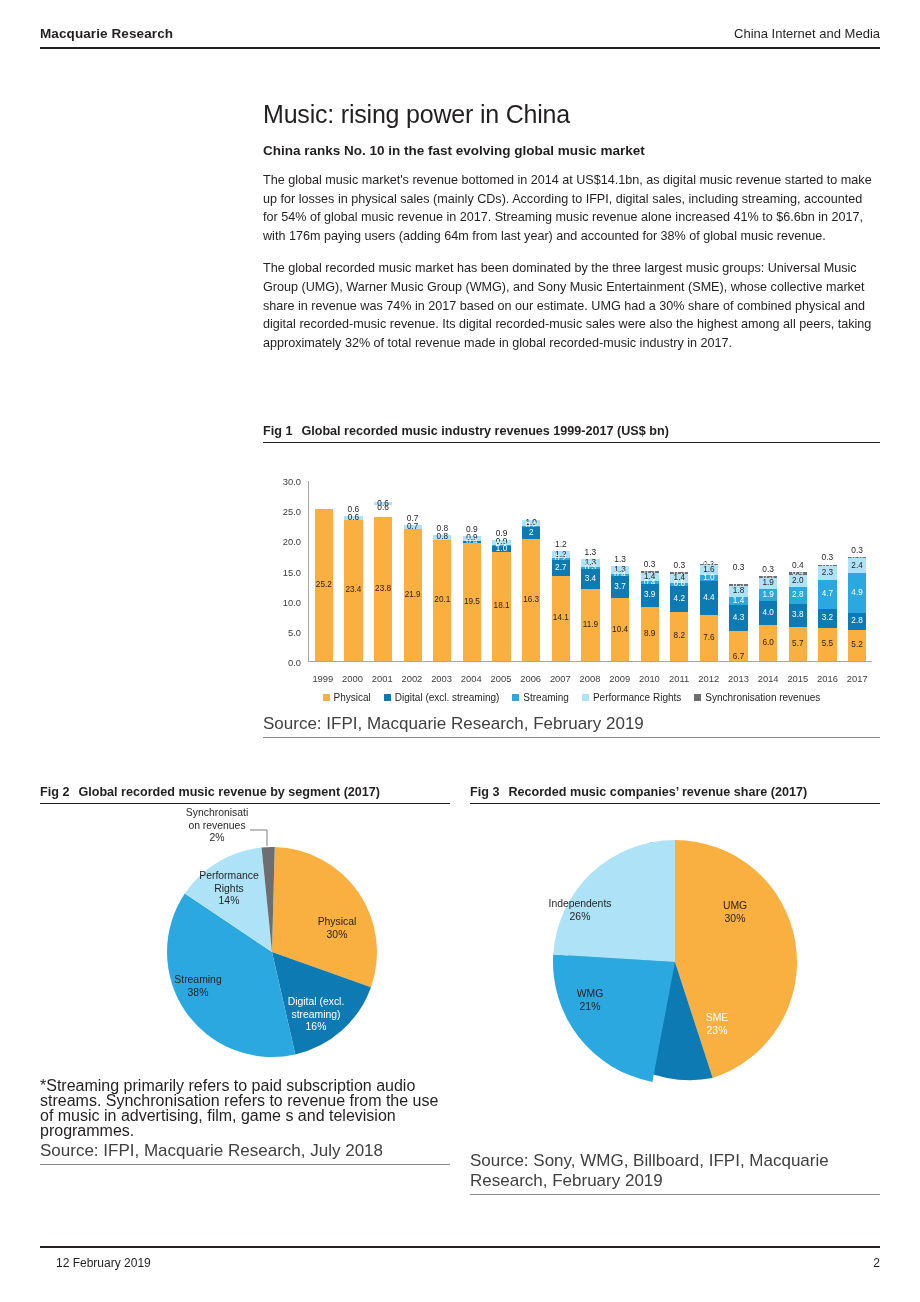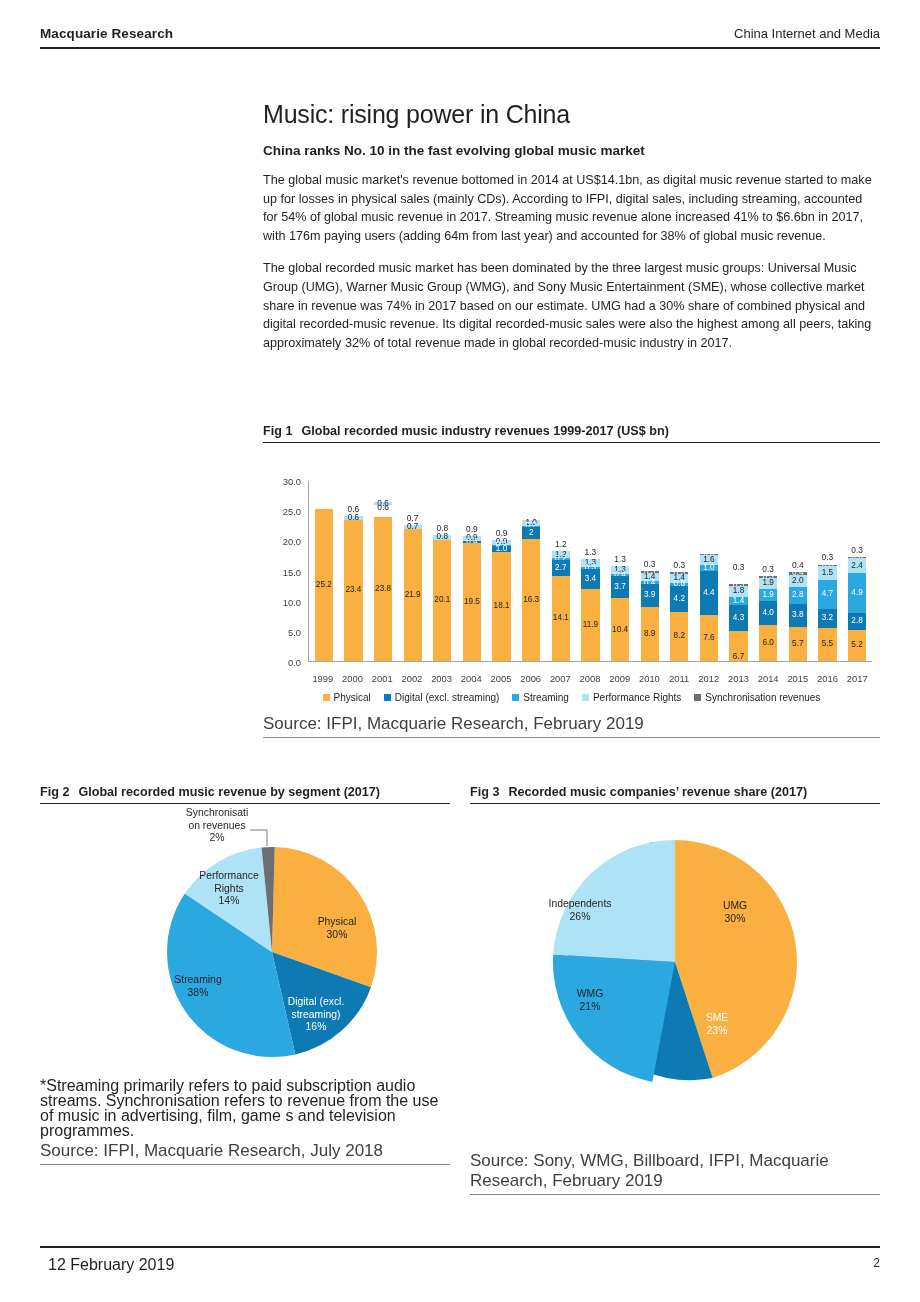--- a/index.html
+++ b/index.html
@@ -338,21 +338,21 @@
               <div class="bar">
                 <div class="seg s-sync" style="height: 1.81px;">
                   <span>0.3</span>
                 </div>
                 <div class="seg s-perf" style="height: 9.65333px;">
                   <span>1.6</span>
                 </div>
                 <div class="seg s-str" style="height: 6.03333px;">
                   <span>1.0</span>
                 </div>
-                <div class="seg s-dig" style="height: 44px;">
+                <div class="seg s-dig" style="height: 34px;">
                   <span>4.4</span>
                 </div>
                 <div class="seg s-phys" style="height: 45.8533px;">
                   <span>7.6</span>
                 </div>
               </div>
             </div>
             <div class="barcol">
               <div class="toplabel" style="bottom: 89.4833px;">0.3</div>
               <div class="bar">
@@ -413,21 +413,21 @@
                 </div>
               </div>
             </div>
             <div class="barcol">
               <div class="toplabel" style="bottom: 98.5333px;">0.3</div>
               <div class="bar">
                 <div class="seg s-sync" style="height: 1.81px;">
                   <span>0.3</span>
                 </div>
                 <div class="seg s-perf" style="height: 13.8767px;">
-                  <span>1.5</span>
+                  <span>2.3</span>
                 </div>
                 <div class="seg s-str" style="height: 28.3567px;">
                   <span>4.7</span>
                 </div>
                 <div class="seg s-dig" style="height: 19.3067px;">
                   <span>3.2</span>
                 </div>
                 <div class="seg s-phys" style="height: 33.1833px;">
                   <span>5.5</span>
                 </div>
@@ -575,16 +575,16 @@
 21%</div>
         <div class="pielabel" style="left:56px; top:94px; width:108px;">Independents
 26%</div>
       </div>
 
       <div class="src" style="margin-top:48px;">Source: Sony, WMG, Billboard, IFPI, Macquarie Research, February 2019</div>
     </div>
   </div>
 
   <div style="position:absolute;left:40px;right:40px;top:1246px;border-top:2px solid #231f20;"></div>
-  <div style="position:absolute;left:48px;top:1256px;font-size:16px;">12 February 2019</div>
+  <div style="position:absolute;left:56px;top:1256px;font-size:12px;">12 February 2019</div>
   <div style="position:absolute;right:40px;top:1256px;font-size:12px;">2</div>
 
 </div>
 
 </body></html>

